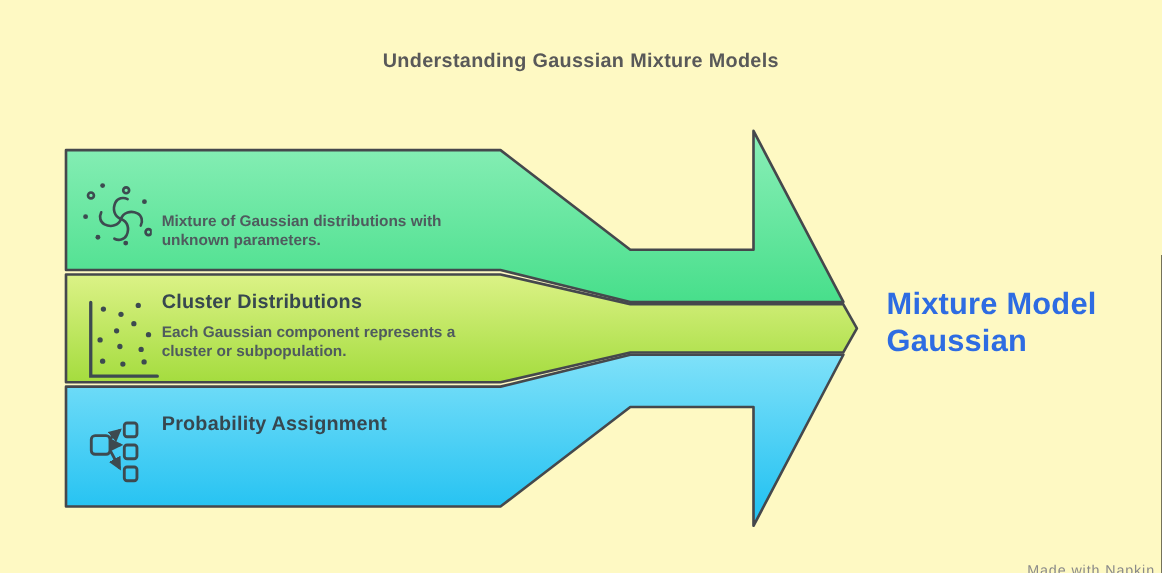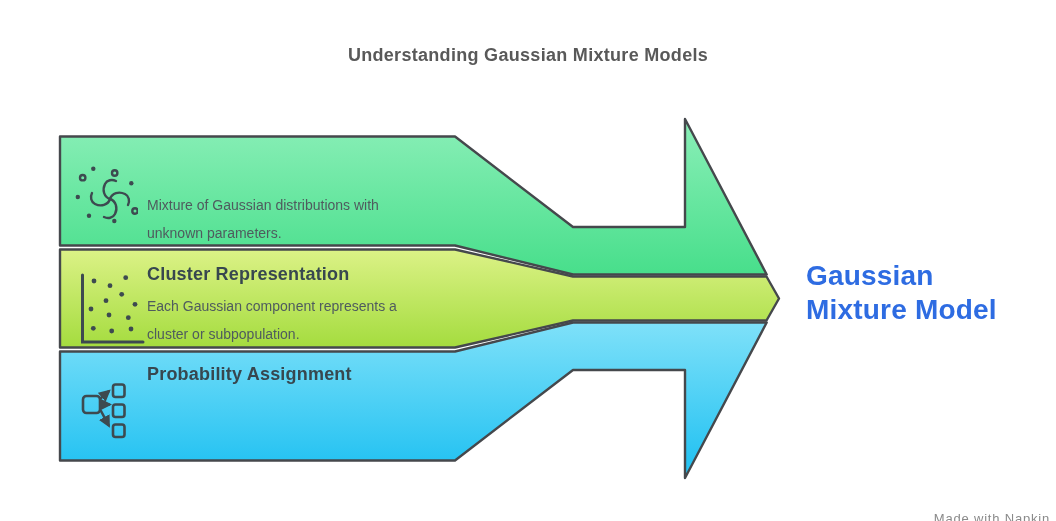--- a/index.html
+++ b/index.html
@@ -1,34 +1,34 @@
 <!DOCTYPE html>
 <html><head>
 <meta charset="utf-8">
 <style>
   html,body{margin:0;padding:0;background:#000;}
   #stage{
-    position:relative;width:1056px;height:521px;background:#ffffff;overflow:hidden;
+    position:relative;width:1056px;height:521px;background:#fef9c3;overflow:hidden;
     font-family:"Liberation Sans","DejaVu Sans",sans-serif;
   }
   .title{
     position:absolute;top:45px;left:0;width:100%;text-align:center;
     font-size:18px;font-weight:700;color:#595959;letter-spacing:.3px;
   }
   svg.shape{position:absolute;left:0;top:0;}
   .icon-box{position:absolute;}
   .step-heading{
     position:absolute;left:147px;font-size:18px;font-weight:700;color:#37474f;letter-spacing:.2px;
   }
   .step-desc{
-    position:absolute;left:147px;font-size:14px;color:#4f5b5e;line-height:28px;
+    position:absolute;left:147px;font-size:14px;color:#4f5b5e;line-height:18px;font-weight:bold;
   }
   #h1{top:156px} #d1{top:191px;width:272px}
   #h2{top:264px} #d2{top:292px;width:268px}
-  #h3{top:364px} #d3{top:409px;width:326px}
+  #h3{top:375px} #d3{top:409px;width:326px}
   .result-label{
     position:absolute;left:806px;top:259px;
     font-size:28px;font-weight:700;color:#2e6ce2;line-height:34px;letter-spacing:.2px;
   }
   .watermark{
     position:absolute;right:6px;top:511px;font-size:13px;color:#8a8a8a;letter-spacing:.8px;
   }
 </style>
 </head>
 <body>
@@ -113,25 +113,25 @@
         <rect x="33" y="46.5" width="11.5" height="12.5" rx="2.5"></rect>
         <path d="M21 20 L28.5 13.5" marker-end="url(#arw)"></path>
         <path d="M22 26.5 L29 26.5" marker-end="url(#arw)"></path>
         <path d="M21 33 L28.5 47" marker-end="url(#arw)"></path>
       </g>
     </svg>
   </div>
 
   <div id="d1" class="step-desc">Mixture of Gaussian distributions with unknown parameters.</div>
 
-  <div id="h2" class="step-heading">Cluster Representation</div>
+  <div id="h2" class="step-heading">Cluster Distributions</div>
   <div id="d2" class="step-desc">Each Gaussian component represents a cluster or subpopulation.</div>
 
   <div id="h3" class="step-heading">Probability Assignment</div>
 
   <div class="result-label">
+    <div>Mixture Model</div>
     <div>Gaussian</div>
-    <div>Mixture Model</div>
   </div>
 
   <div class="watermark">Made with Napkin</div>
 
 </div>
 
 </body></html>

